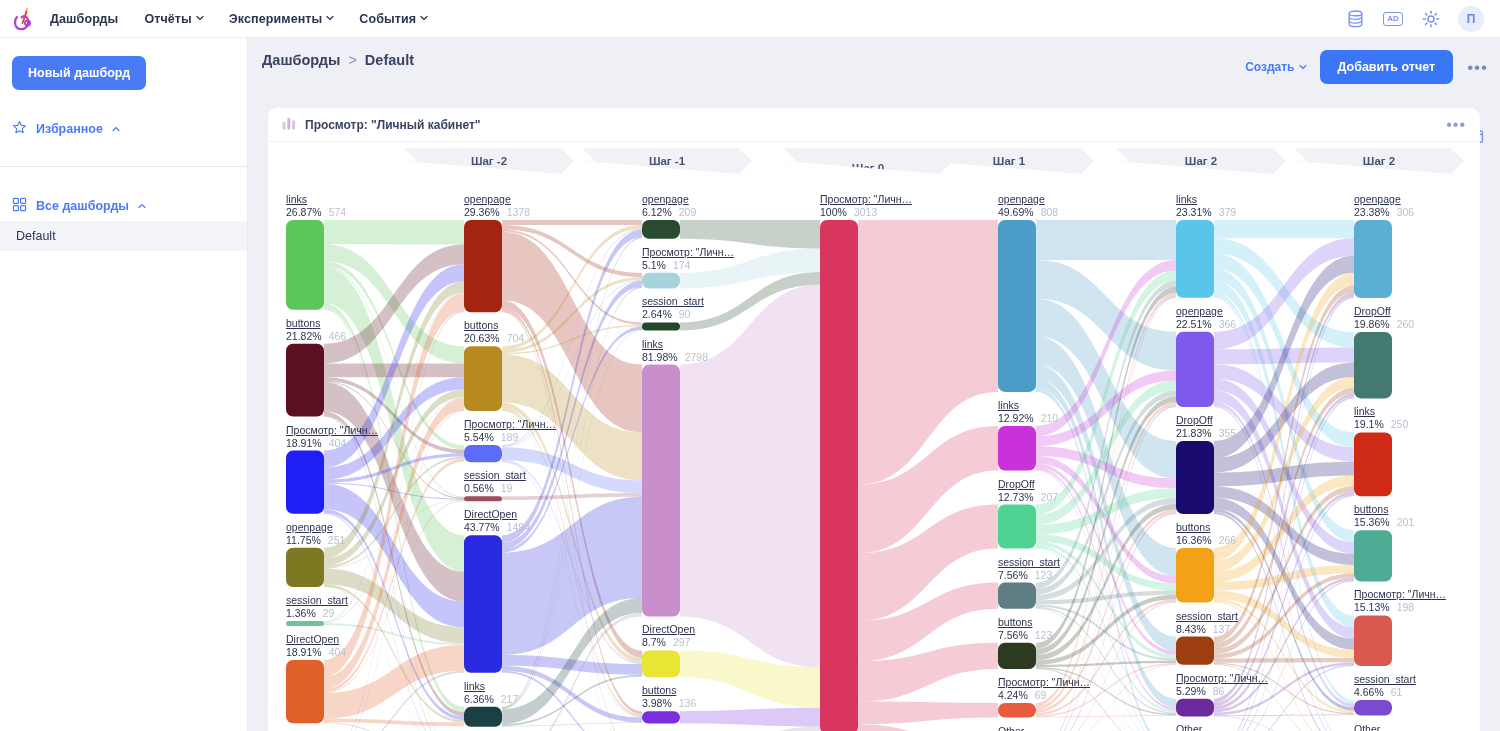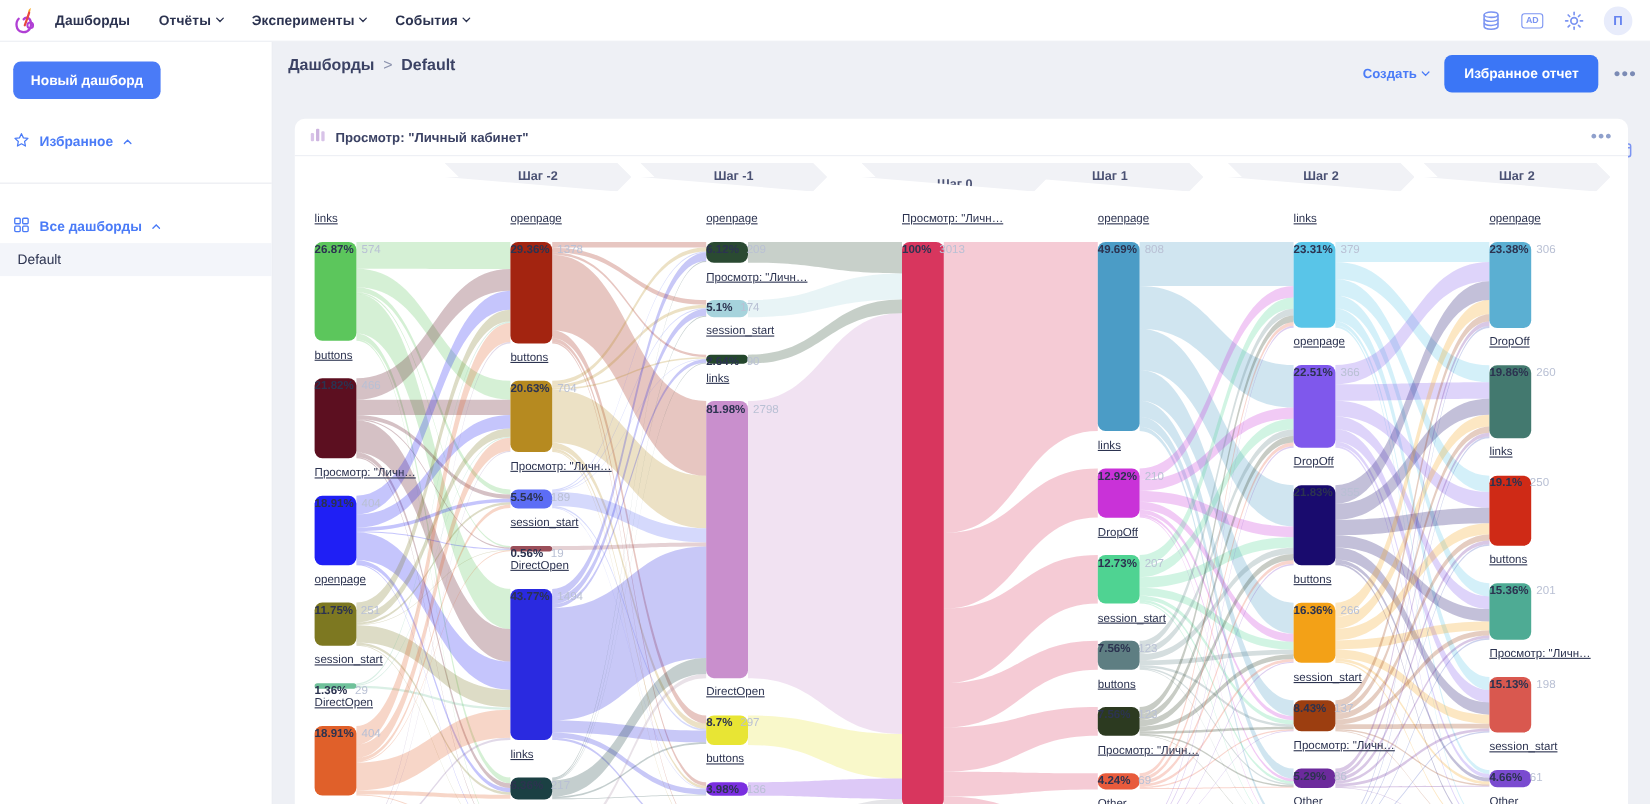--- a/index.html
+++ b/index.html
@@ -122,21 +122,21 @@
     display: flex; align-items: center; justify-content: center;
     font-size: 11.5px; color: #4a5173; font-weight: 600;
     clip-path: polygon(0 0, calc(100% - 13px) 0, 100% 50%, calc(100% - 13px) 100%, 0 50%, 13px 50%);
   }
   svg.flows { position: absolute; top: 0; left: 0; }
   .nodelabel {
     position: absolute; font-size: 10.5px; color: #2c3350; white-space: nowrap;
     line-height: 13px; pointer-events: none;
   }
   .nodelabel .nm { font-weight: 400; display: block; text-decoration: underline; }
-  .nodelabel .pc { font-weight: 700; display: inline-block; margin-top: 15px; }
+  .nodelabel .pc { font-weight: 400; display: inline-block; }
   .nodelabel .ct { color: #b9c0d4; font-weight: 400; margin-left: 7px; }
 </style>
 </head>
 <body>
 
 <div class="topnav">
   <div class="logo">
     <svg width="24" height="26" viewBox="0 0 24 26">
       <path d="M15 3 L17 1 L16.5 4.5 L14.5 5.5 Z" fill="#f7a823"></path>
       <path d="M6 11 C3 14 3 22 9 23 C15 24 18 19 17 14 C16.2 10 12.5 9 10.5 11.5" fill="none" stroke="#b03fd4" stroke-width="2.1" stroke-linecap="round"></path>
@@ -255,21 +255,21 @@
 
   <div class="hdr-right">
     <button class="create-btn">
       <span>Создать</span>
       <span class="caret">
         <svg width="8" height="8" viewBox="0 0 8 8">
             <path d="M1 2.5 L4 5.5 L7 2.5" fill="none" stroke="#4a7bf7" stroke-width="1.2" stroke-linecap="round"></path>
           </svg>
       </span>
     </button>
-    <button class="add-report">Избранное отчет</button>
+    <button class="add-report">Добавить отчет</button>
     <span class="dots">•••</span>
   </div>
 
   <div class="ranges">
     <div class="range">Сегодня</div>
     <div class="range">Вчера</div>
     <div class="range sel">7д</div>
     <div class="range">30д</div>
     <div class="range">3М</div>
     <div class="range">12м</div>

